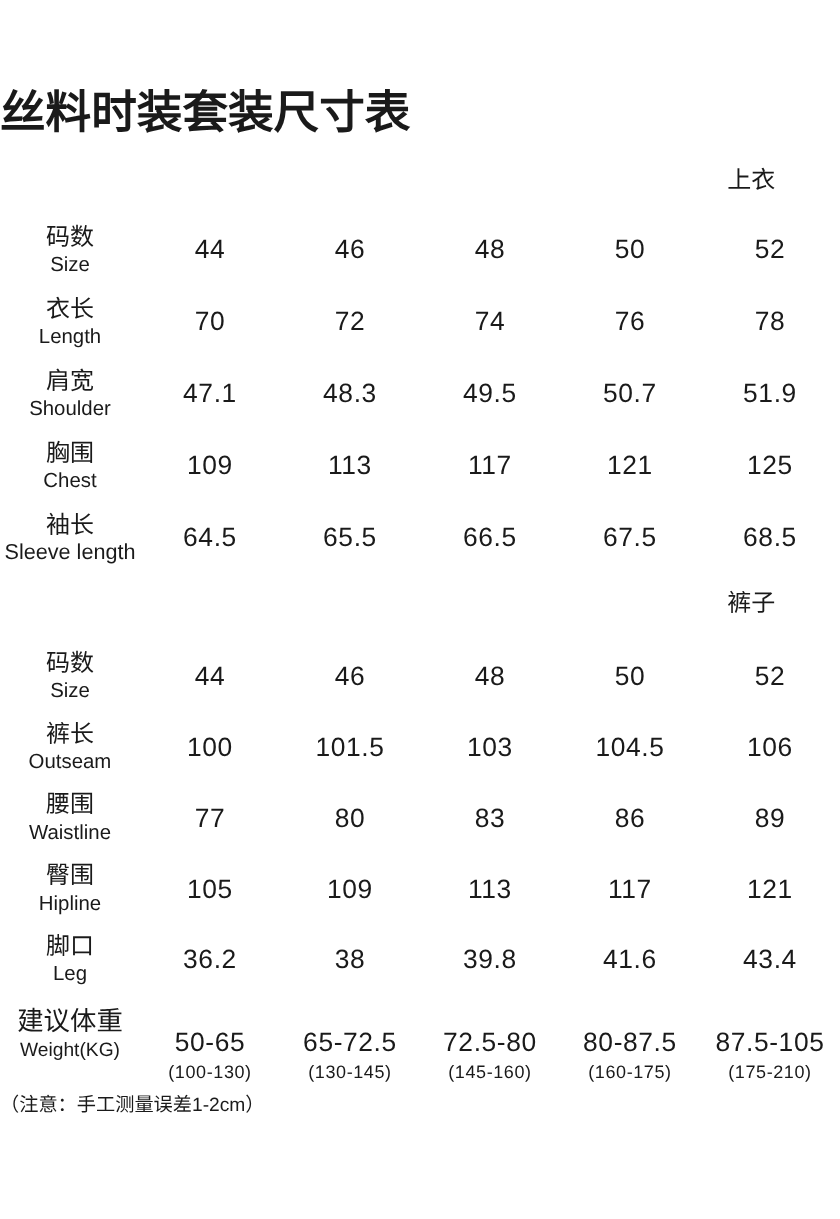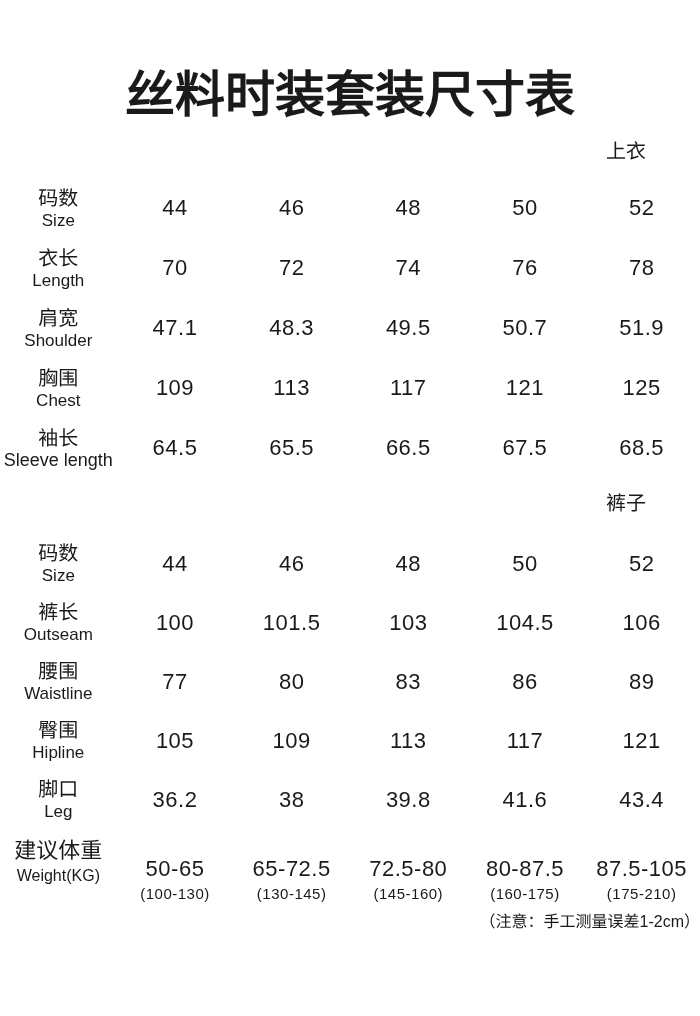--- a/index.html
+++ b/index.html
@@ -5,22 +5,22 @@
   * { box-sizing: border-box; }
   html, body { margin: 0; padding: 0; }
   body {
     width: 700px; height: 1016px;
     background: #ffffff; color: #1a1a1a;
     font-family: "Liberation Sans", "DejaVu Sans", sans-serif;
     overflow: hidden;
   }
   .title {
     margin: 0; padding-top: 71px; height: 119px;
-    line-height: 48px; text-align: center;
-    font-size: 50px; font-weight: 700;
+    line-height: 48px; text-align: left;
+    font-size: 38px; font-weight: 700;
   }
   .section-title {
     margin: 20px 54px 0 0;
     text-align: right; font-size: 20px; line-height: 24px; font-weight: 400;
   }
   .section-title.pants { margin-top: 13px; }
   table.size-table {
     width: 700px; border-collapse: collapse; table-layout: fixed;
     margin-top: 15px;
   }
@@ -31,21 +31,21 @@
   tr.weight-row { height: 76px; }
   tr.weight-row td { vertical-align: top; padding-top: 9px; }
   .label-zh { font-size: 20px; line-height: 24px; }
   .label-en { font-size: 17px; line-height: 21px; }
   .label-en.small { font-size: 18px; }
   .value-cell { font-size: 22px; letter-spacing: 0.5px; }
   .weight-label .label-zh { font-size: 22px; line-height: 26px; }
   .weight-label .label-en { font-size: 16px; line-height: 19px; margin-top: 2px; }
   .weight-main { font-size: 22px; line-height: 26px; letter-spacing: 0.5px; margin-top: 18px; }
   .weight-sub { font-size: 15px; line-height: 19px; margin-top: 2px; }
-  .note { margin: 7px 0 0 0; text-align: right; font-size: 16px; line-height: 20px; }
+  .note { margin: 7px 0 0 0; text-align: left; font-size: 16px; line-height: 20px; }
 </style>
 </head>
 <body>
 
 <div>
 
   <h1 class="title">丝料时装套装尺寸表</h1>
 
   <div class="section-title">上衣</div>
 

